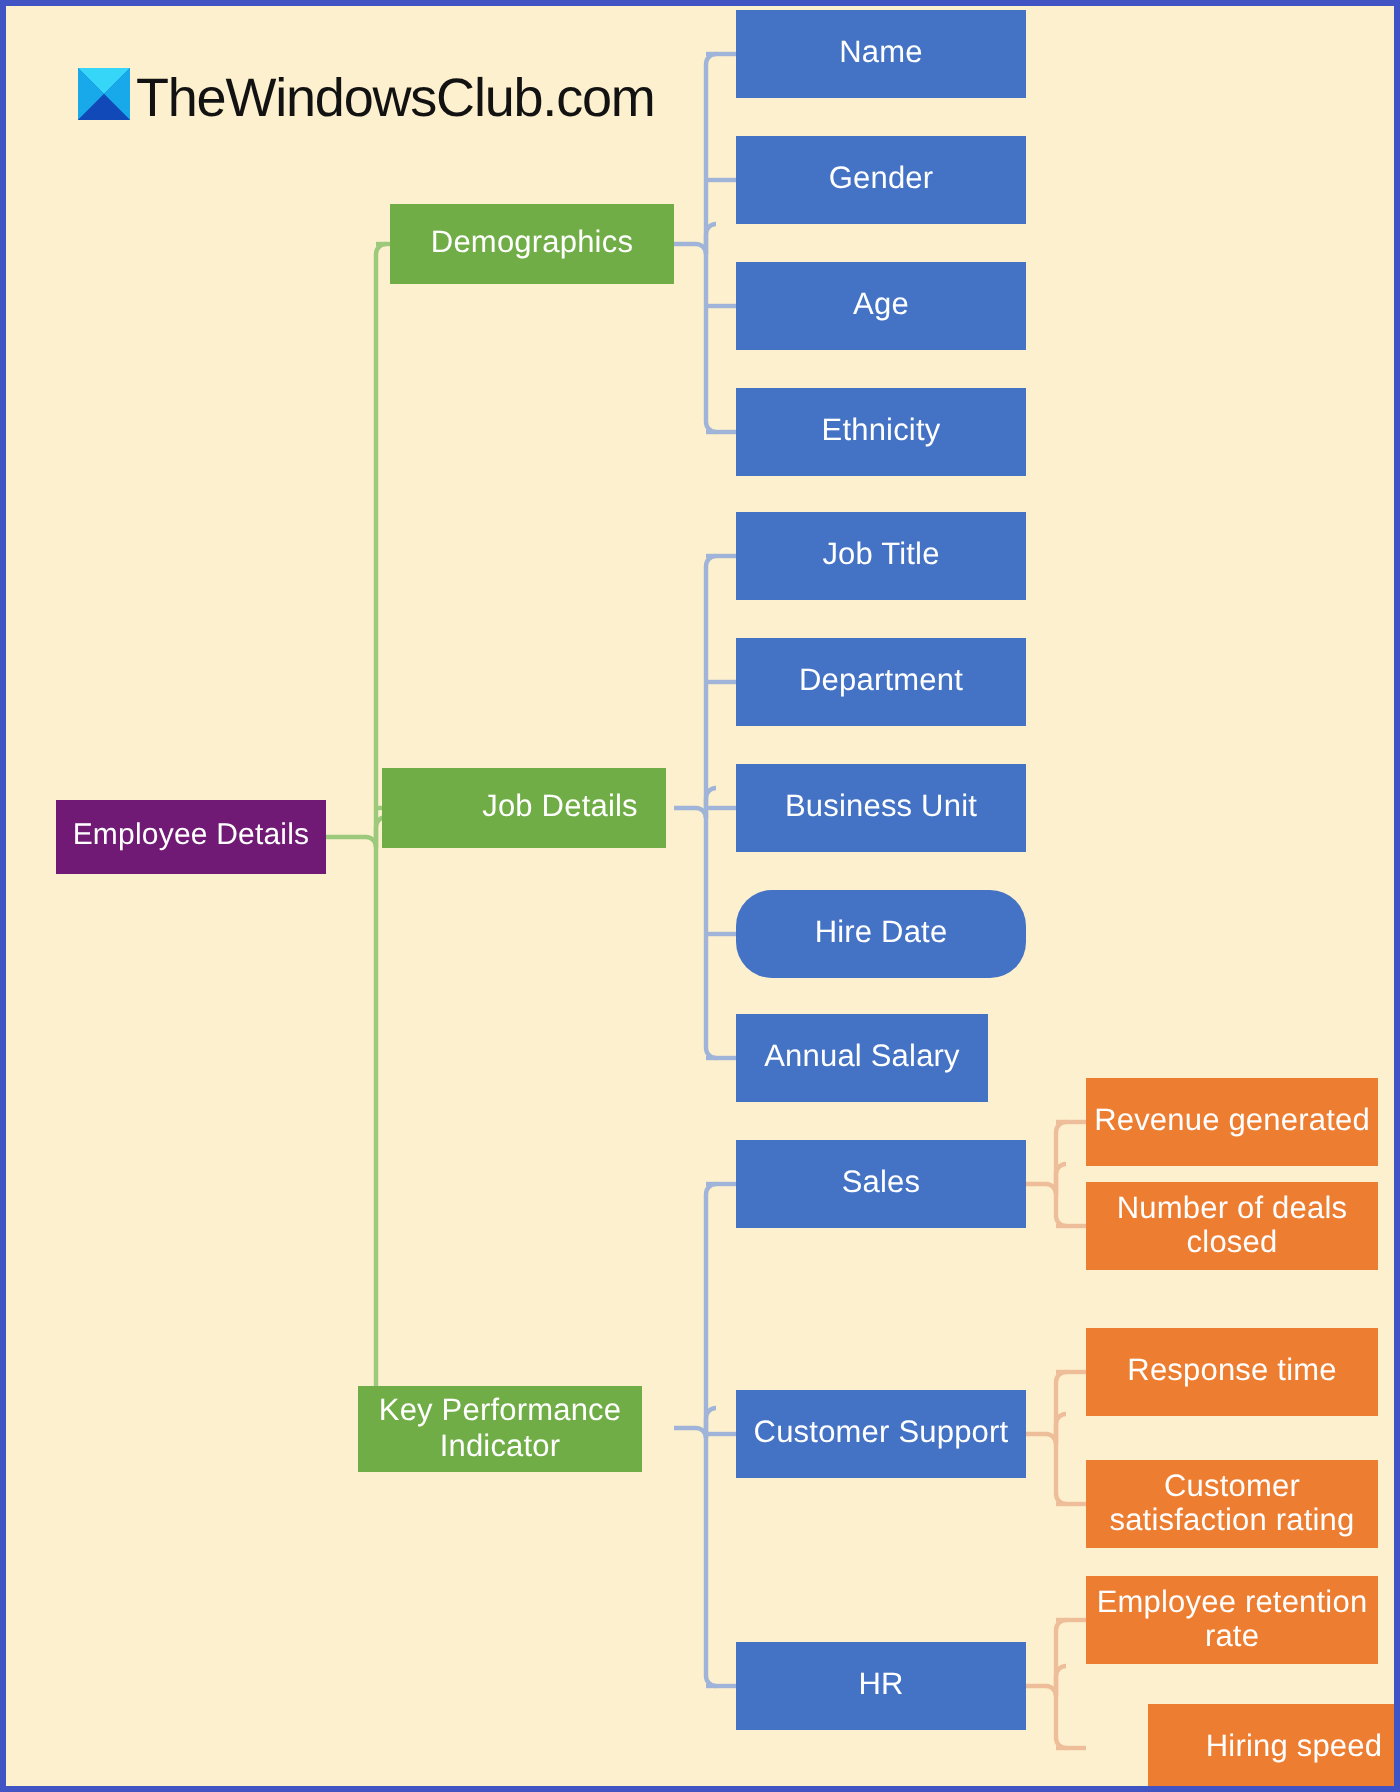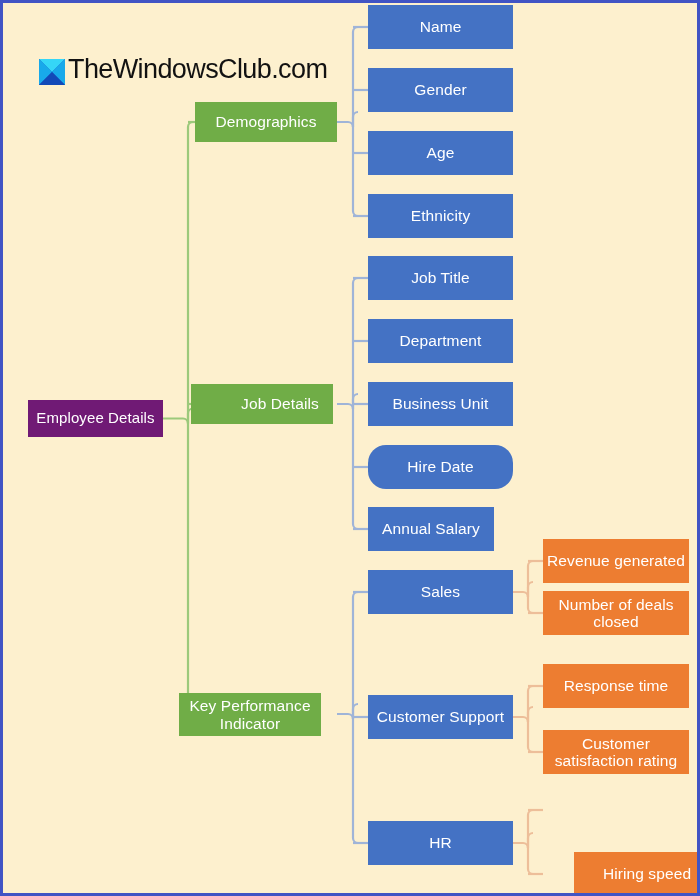--- a/index.html
+++ b/index.html
@@ -55,23 +55,22 @@
   .node-l4 {
     background: #ED7D31;
     font-size: 15.5px;
   }
   
   #brand {
     position: absolute;
     left: 36px;
     top: 31px;
     display: flex;
-    align-items: flex-end;
+    align-items: flex-start;
     z-index: 5;
-    margin-top: 20px;
   }
   #brand-mark {
     width: 26px;
     height: 26px;
     flex: 0 0 26px;
     position: relative;
     background: #1a52c4;
     overflow: hidden;
   }
   #brand-mark .tri {
@@ -241,16 +240,17 @@
   <div class="node node-l3" style="left:365px; top:818px; width:145px; height:44px;">HR</div>
 
   <div class="node node-l4" style="left:540px; top:536px; width:146px; height:44px;">Revenue generated</div>
 
   <div class="node node-l4" style="left:540px; top:588px; width:146px; height:44px;">Number of deals closed</div>
 
   <div class="node node-l4" style="left:540px; top:661px; width:146px; height:44px;">Response time</div>
 
   <div class="node node-l4" style="left:540px; top:727px; width:146px; height:44px;">Customer satisfaction rating</div>
 
+  <div class="node node-l4" style="left:540px; top:785px; width:146px; height:44px;">Employee retention rate</div>
 
   <div class="node node-l4" style="left:571px; top:849px; width:146px; height:44px;">Hiring speed</div>
 
 </div>
 
 </body></html>

